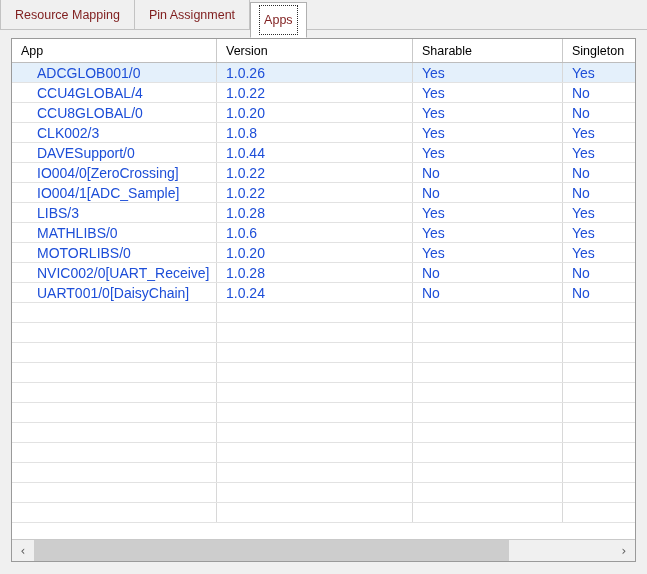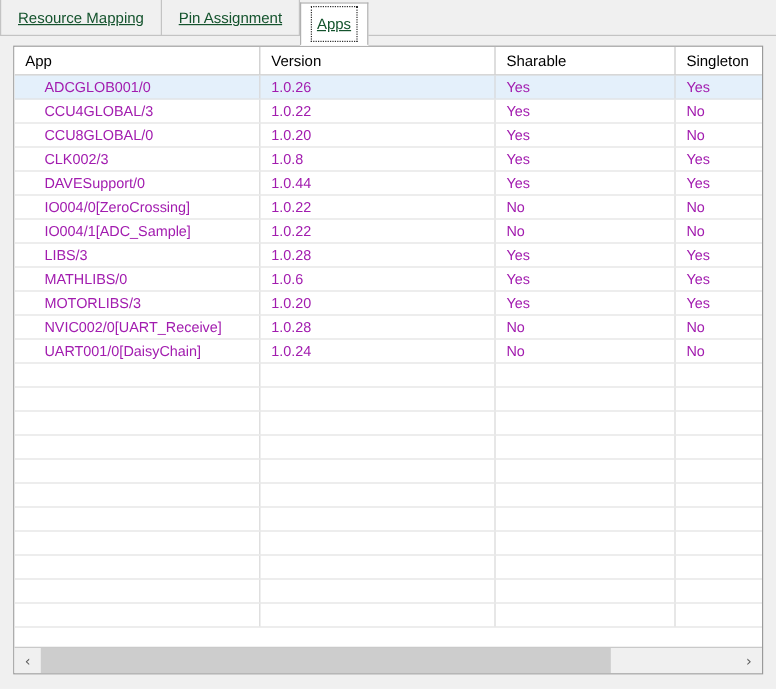--- a/index.html
+++ b/index.html
@@ -38,28 +38,27 @@
     display: flex;
     align-items: stretch;
     box-sizing: border-box;
   }
   .tab {
     position: relative;
     display: flex;
     align-items: center;
     padding: 0 9px;
     font-size: 12.5px;
-    color: #14532d;
+    color: #7f1d1d;
     background: #f0f0f0;
     box-sizing: border-box;
     white-space: nowrap;
     border-right: 1px solid #c3c3c3;
     height: 30px;
     line-height: 30px;
-    text-decoration: underline;
   }
   .tab.first {
     border-left: 1px solid #c3c3c3;
   }
   .tab.selected {
     background: #ffffff;
     border: 1px solid #b0b0b0;
     border-bottom: 1px solid #ffffff;
     margin-top: 2px;
     height: 36px;
@@ -148,22 +147,22 @@
 
   .cell {
     position: absolute;
     top: 0;
     height: 100%;
     box-sizing: border-box;
     display: flex;
     align-items: center;
     white-space: nowrap;
     overflow: hidden;
-    font-size: 12px;
-    color: #a21caf;
+    font-size: 14px;
+    color: #1d4ed8;
   }
   .header-row .cell {
     font-size: 12.5px;
     color: #000;
   }
 
   
   .col-app    { left: 0px;   width: 205px; padding-left: 9px; }
   .col-ver    { left: 205px; width: 196px; padding-left: 9px; }
   .col-shr    { left: 401px; width: 150px; padding-left: 9px; }
@@ -267,21 +266,21 @@
               <div class="vline v3"></div>
               <div class="cell col-app">ADCGLOB001/0</div>
               <div class="cell col-ver">1.0.26</div>
               <div class="cell col-shr">Yes</div>
               <div class="cell col-sng">Yes</div>
             </div>
             <div class="grid-row data-row">
               <div class="vline v1"></div>
               <div class="vline v2"></div>
               <div class="vline v3"></div>
-              <div class="cell col-app">CCU4GLOBAL/3</div>
+              <div class="cell col-app">CCU4GLOBAL/4</div>
               <div class="cell col-ver">1.0.22</div>
               <div class="cell col-shr">Yes</div>
               <div class="cell col-sng">No</div>
             </div>
             <div class="grid-row data-row">
               <div class="vline v1"></div>
               <div class="vline v2"></div>
               <div class="vline v3"></div>
               <div class="cell col-app">CCU8GLOBAL/0</div>
               <div class="cell col-ver">1.0.20</div>
@@ -339,21 +338,21 @@
               <div class="vline v3"></div>
               <div class="cell col-app">MATHLIBS/0</div>
               <div class="cell col-ver">1.0.6</div>
               <div class="cell col-shr">Yes</div>
               <div class="cell col-sng">Yes</div>
             </div>
             <div class="grid-row data-row">
               <div class="vline v1"></div>
               <div class="vline v2"></div>
               <div class="vline v3"></div>
-              <div class="cell col-app">MOTORLIBS/3</div>
+              <div class="cell col-app">MOTORLIBS/0</div>
               <div class="cell col-ver">1.0.20</div>
               <div class="cell col-shr">Yes</div>
               <div class="cell col-sng">Yes</div>
             </div>
             <div class="grid-row data-row">
               <div class="vline v1"></div>
               <div class="vline v2"></div>
               <div class="vline v3"></div>
               <div class="cell col-app">NVIC002/0[UART_Receive]</div>
               <div class="cell col-ver">1.0.28</div>

